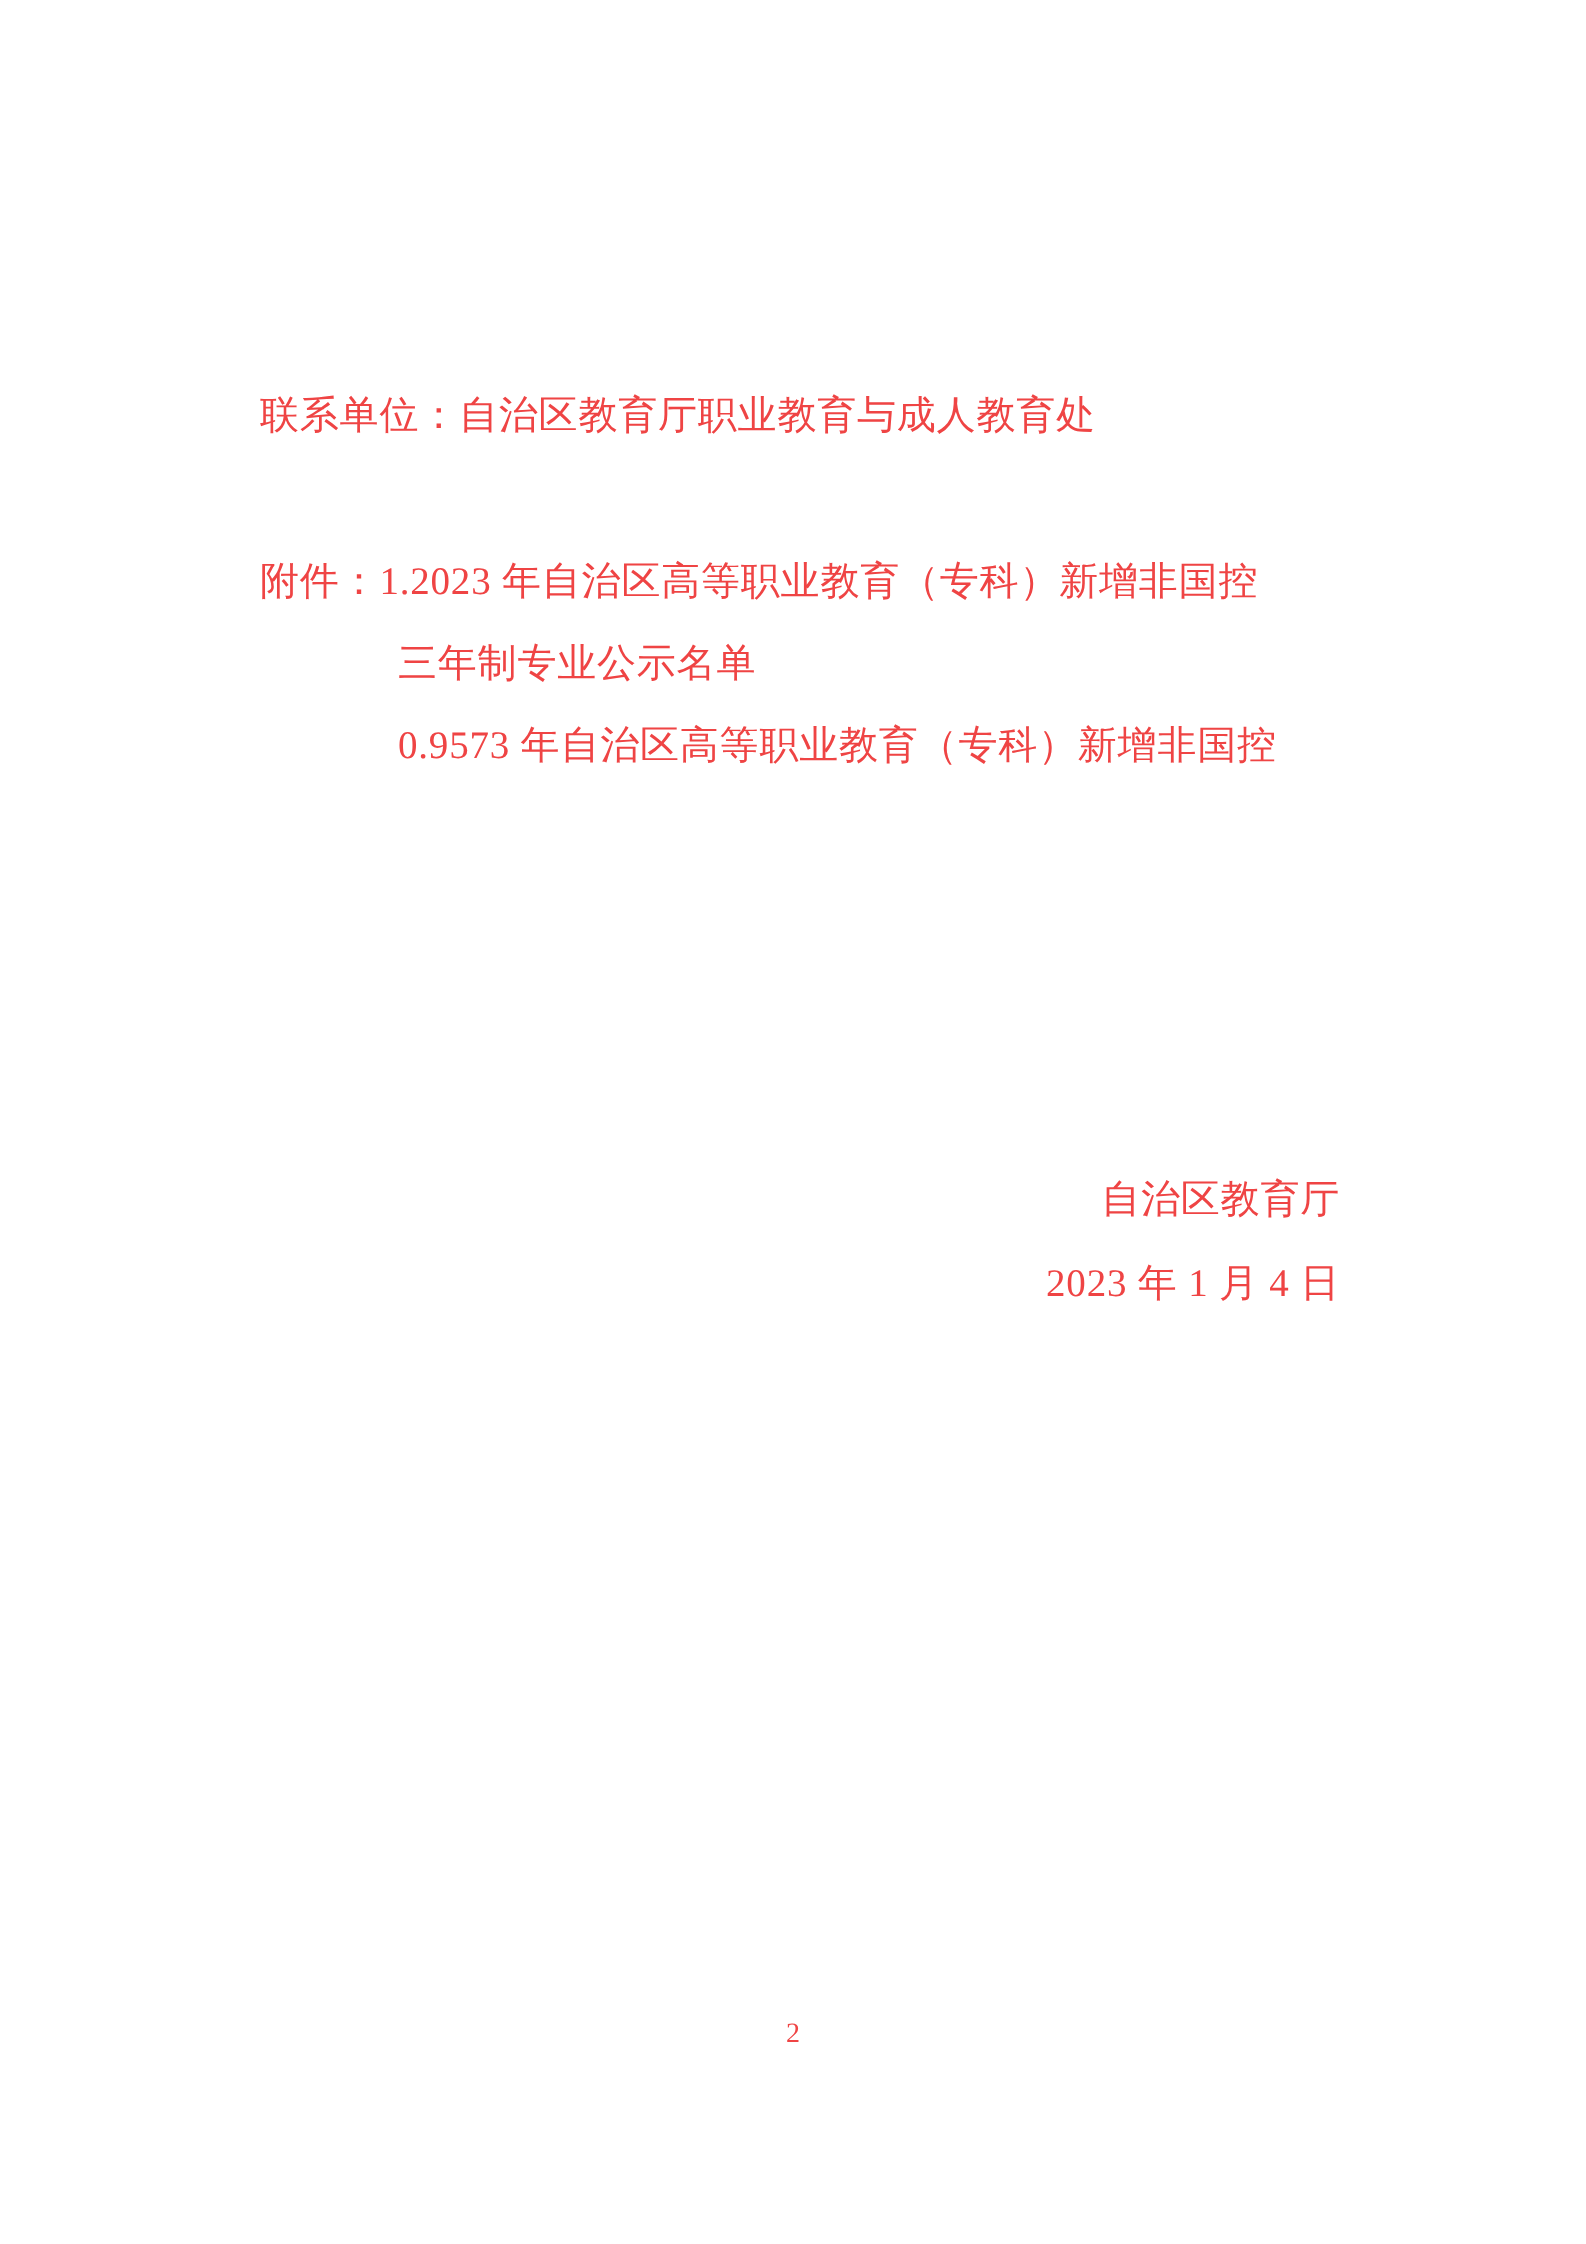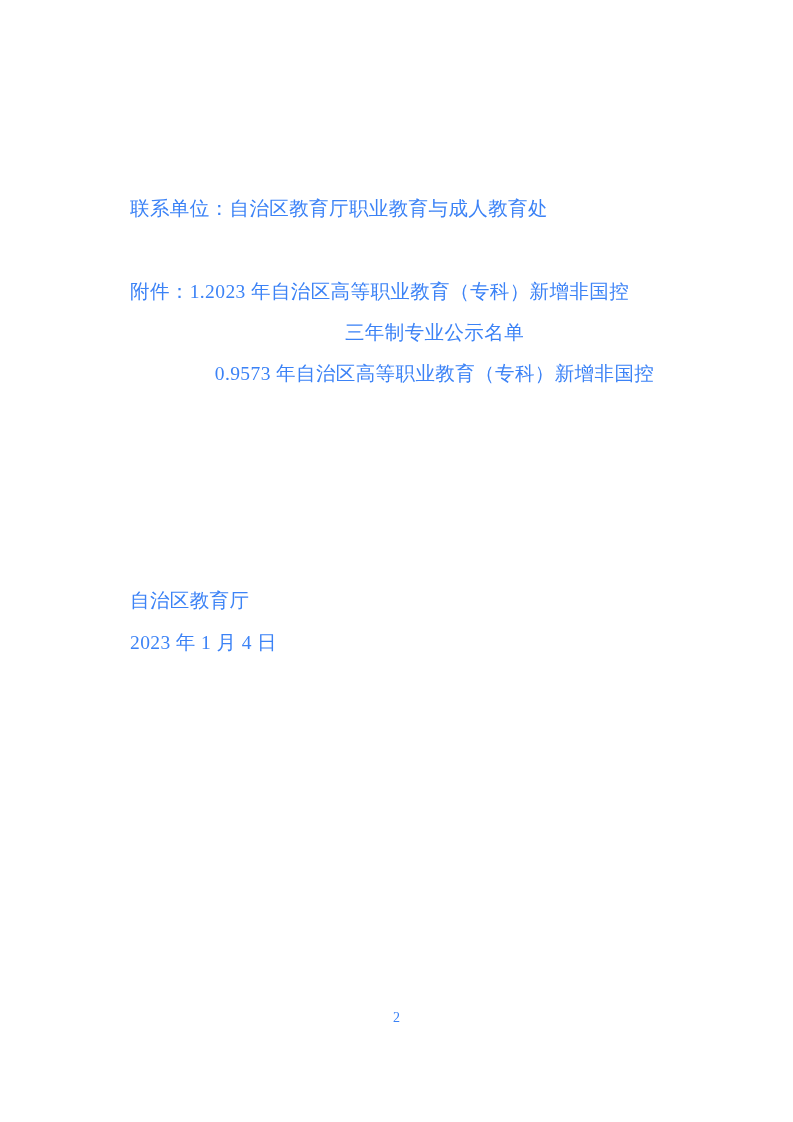--- a/index.html
+++ b/index.html
@@ -8,21 +8,21 @@
     background: #ffffff;
   }
   .page {
     position: relative;
     width: 793px;
     height: 1122px;
     background: #ffffff;
     margin: 0 auto;
     overflow: hidden;
     font-family: "Liberation Serif", "DejaVu Serif", serif;
-    color: #3b82f6;
+    color: #ef4444;
   }
   .body-block {
     position: absolute;
     left: 130px;
     top: 188px;
     width: 540px;
   }
   .line {
     font-size: 19.5px;
     line-height: 41px;
@@ -30,31 +30,30 @@
     white-space: pre;
   }
   .contact-block {
     margin-bottom: 0;
   }
   .gap {
     height: 42px;
   }
   .attach-line-indent {
     padding-left: 69px;
-    text-align: center;
   }
   .attach-line-indent2 {
     padding-left: 69px;
   }
   .signature-block {
     position: absolute;
     left: 130px;
     top: 580px;
     width: 540px;
-    text-align: left;
+    text-align: right;
     padding-right: 55px;
   }
   .signature-block .line {
     line-height: 42px;
   }
   .page-number {
     position: absolute;
     left: 0;
     top: 1010px;
     width: 793px;

